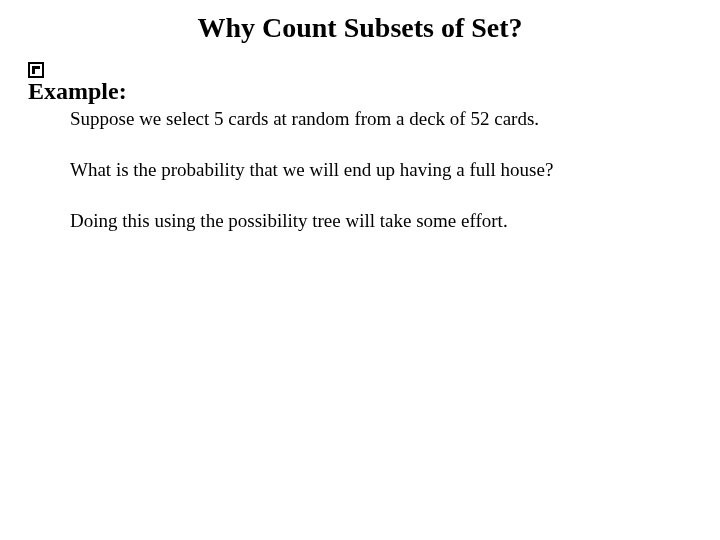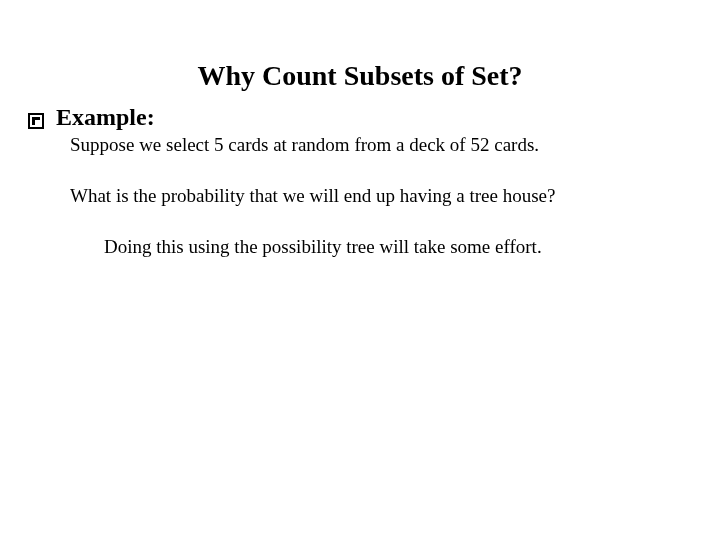--- a/index.html
+++ b/index.html
@@ -14,26 +14,26 @@
       font-family: "Times New Roman", Times, serif;
       color: #000000;
       padding: 12px 28px 20px 28px;
       overflow: hidden;
     }
     .title {
       text-align: center;
       font-size: 28px;
       font-weight: bold;
       margin-bottom: 12px;
-      margin-top: 48px;
     }
     .example-row {
       display: flex;
-      align-items: center;
+      align-items: flex-start;
       margin-bottom: 2px;
+      flex-direction: column;
     }
     .bullet-icon {
       width: 16px;
       height: 16px;
       border: 2px solid #000;
       background: #fff;
       position: relative;
       margin-top: 6px;
       margin-right: 12px;
       flex-shrink: 0;
@@ -55,30 +55,29 @@
       margin-left: 42px;
       font-size: 19px;
       line-height: 1.22;
     }
     .para {
       text-align: justify;
       margin-bottom: 28px;
     }
     .para:last-child {
       margin-bottom: 0;
-      margin-left: 34px;
     }
   </style>
 </head>
 <body>
 
 <div class="title">Why Count Subsets of Set?</div>
 
 <div class="example-row">
   <span class="bullet-icon"></span>
   <span class="example-label">Example:</span>
 </div>
 
 <div class="body-block">
   <div class="para">Suppose we select 5 cards at random from a deck of 52 cards.</div>
-  <div class="para">What is the probability that we will end up having a tree house?</div>
+  <div class="para">What is the probability that we will end up having a full house?</div>
   <div class="para">Doing this using the possibility tree will take some effort.</div>
 </div>
 
 </body></html>

